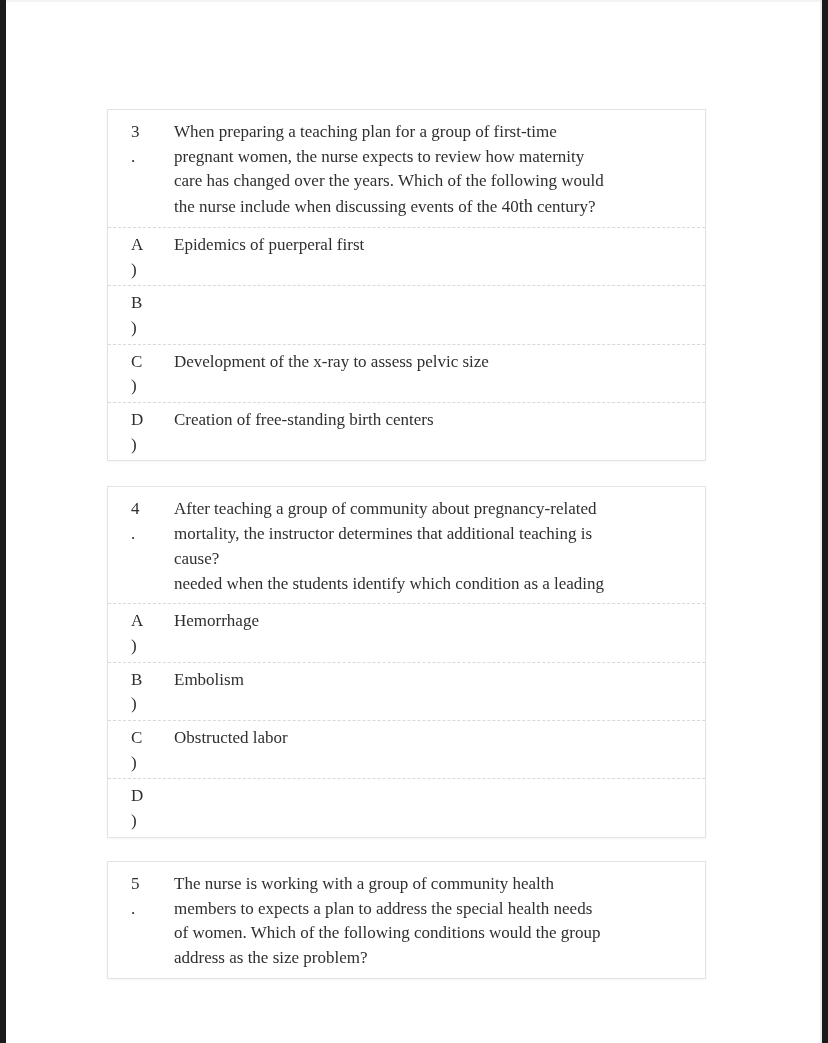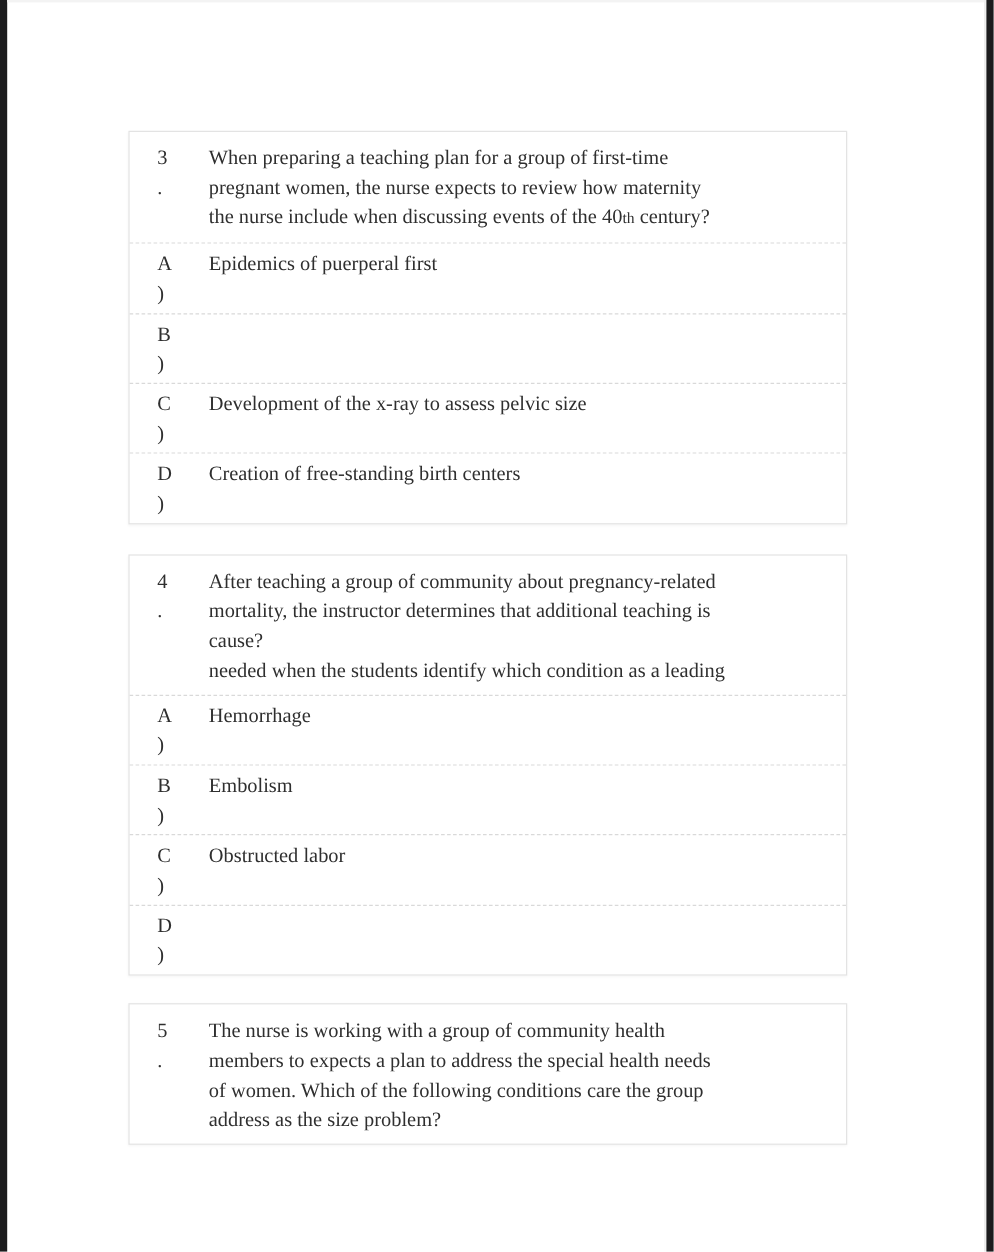--- a/index.html
+++ b/index.html
@@ -67,41 +67,42 @@
   .cell-num {
     flex: 0 0 66px;
     width: 66px;
     box-sizing: border-box;
     padding-left: 23px;
   }
   .cell-text {
     flex: 1;
     padding-right: 14px;
   }
-  .small-th { font-size: 13px; }
+  .small-th { font-size: 18px; }
 </style>
 </head>
 <body>
 
 <div class="edge-left"></div>
 <div class="edge-right-line"></div>
 <div class="edge-right"></div>
 <div class="top-line"></div>
 
 <div class="content">
 
   <div class="qblock">
     <div class="row q-row">
       <div class="cell-num">
         <div>3</div>
         <div>.</div>
       </div>
       <div class="cell-text">
         <div>When preparing a teaching plan for a group of first-time</div>
         <div>pregnant women, the nurse expects to review how maternity</div>
+        <div>care has changed over the years. Which of the following would</div>
         <div><span>the nurse include when discussing events of the 40</span><span class="small-th">th</span><span> century?</span></div>
       </div>
     </div>
     <div class="row opt-row">
       <div class="cell-num">
         <div>A</div>
         <div>)</div>
       </div>
       <div class="cell-text">Epidemics of puerperal first</div>
     </div>
@@ -171,19 +172,19 @@
 
   <div class="qblock gap23">
     <div class="row q-row">
       <div class="cell-num">
         <div>5</div>
         <div>.</div>
       </div>
       <div class="cell-text">
         <div>The nurse is working with a group of community health</div>
         <div>members to expects a plan to address the special health needs</div>
-        <div>of women. Which of the following conditions care the group</div>
+        <div>of women. Which of the following conditions would the group</div>
         <div>address as the size problem?</div>
       </div>
     </div>
   </div>
 
 </div>
 
 </body></html>

